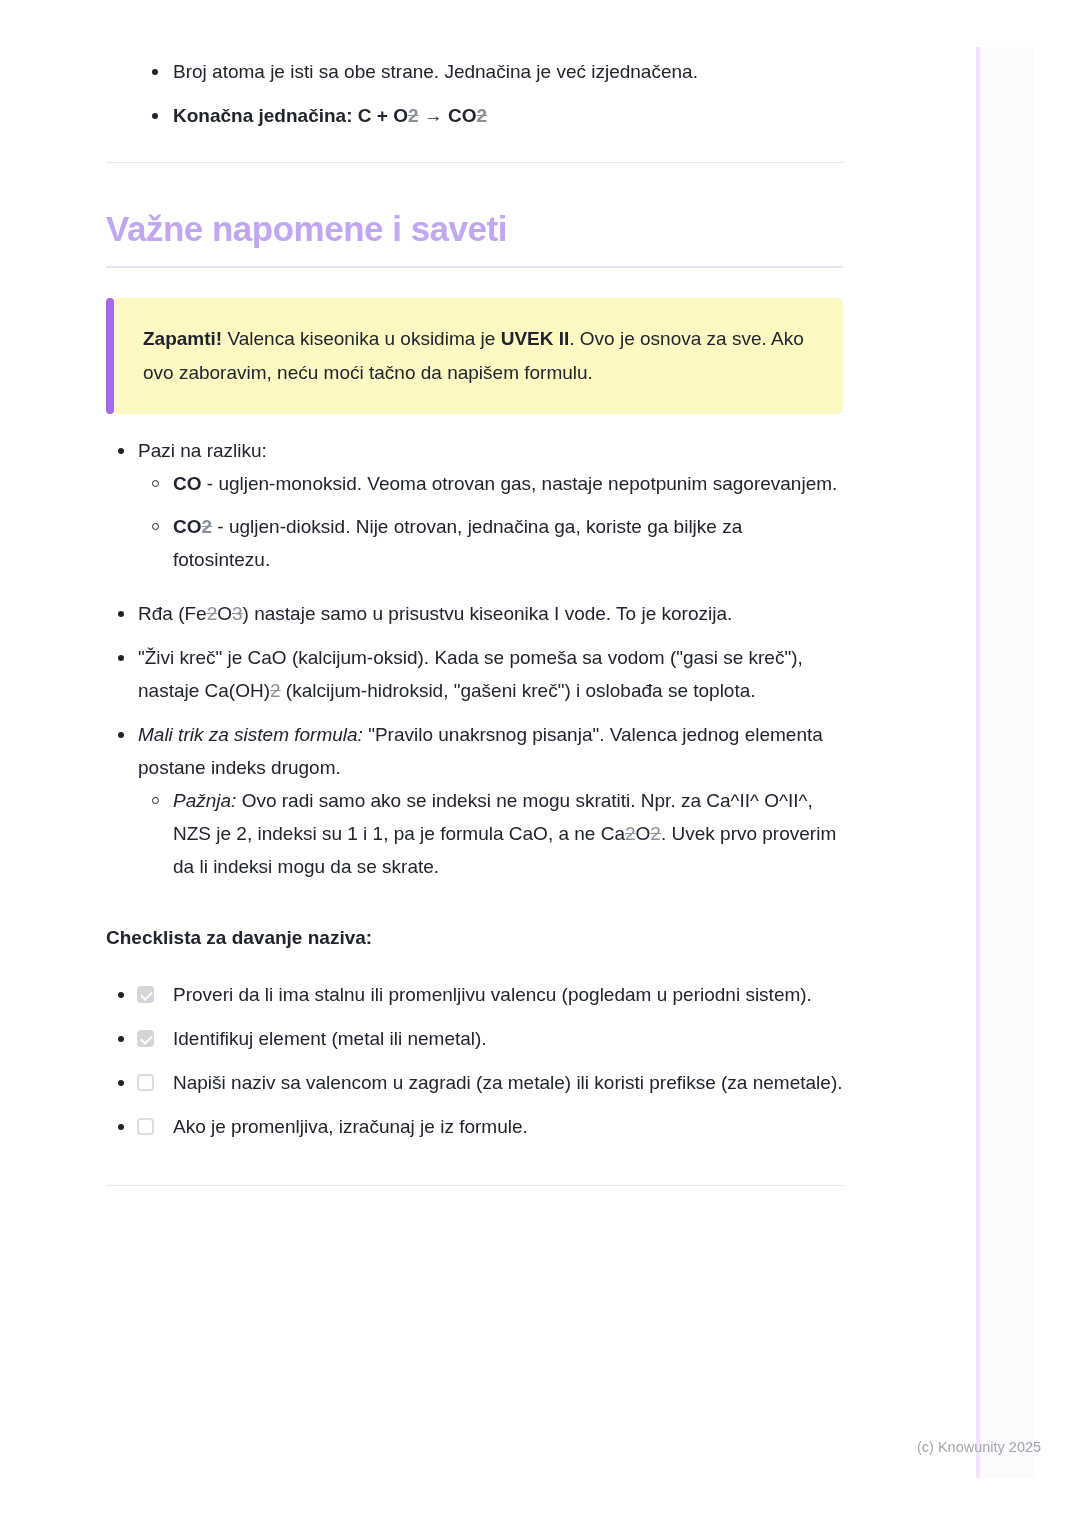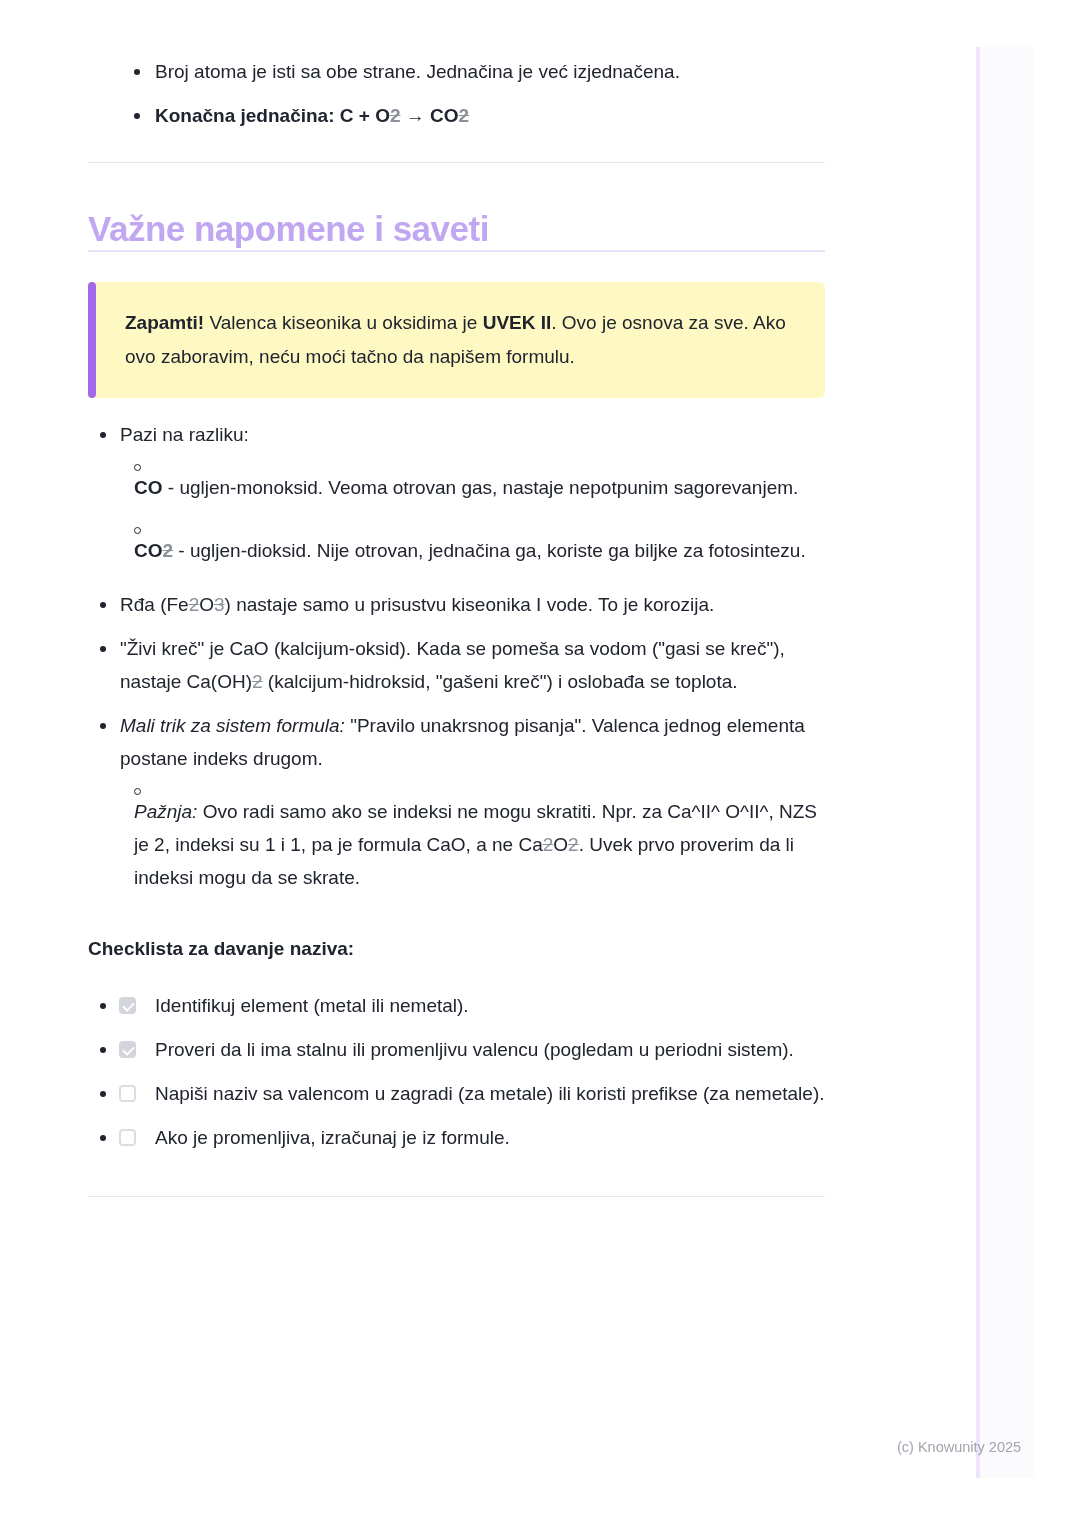--- a/index.html
+++ b/index.html
@@ -10,21 +10,21 @@
     height: 1528px;
     background: #ffffff;
     overflow: hidden;
     font-family: "Liberation Sans", sans-serif;
     color: #20242e;
     font-size: 19px;
     line-height: 33px;
   }
   .content {
     position: absolute;
-    left: 88px;
+    left: 106px;
     top: 0;
     width: 737px;
   }
   
   ul { list-style: none; }
   .li { display: flex; align-items: flex-start; margin: 11px 0; }
   .marker { flex: none; display: flex; }
   .dot {
     width: 6px; height: 6px; border-radius: 50%;
     background: #20242e; margin-top: 14px;
@@ -32,37 +32,37 @@
   .circ {
     width: 7px; height: 7px; border-radius: 50%;
     border: 1.5px solid #20242e; background: transparent; margin-top: 13px;
   }
   .txt { flex: 1 1 auto; }
   .intro-list { padding-left: 46px; margin-top: 55px; }
   .intro-list .marker { width: 21px; }
   .notes-list { padding-left: 12px; margin-top: 20px; }
   .notes-list .marker { width: 20px; }
   .sub-list { padding-left: 14px; margin: 0 0 6px 0; }
-  .sub-list .li { margin: 0 0 10px 0; flex-direction: column; }
+  .sub-list .li { margin: 0 0 10px 0; }
   .sub-list .marker { width: 21px; }
   
   .b { font-weight: 700; }
   .i { font-style: italic; }
   .s { color: #8b919b; text-decoration: line-through; }
   
   .hr {
     border: none; border-top: 1px solid #e7e7e9;
     height: 0; width: 100%;
   }
   .hr-1 { margin-top: 30px; }
   .hr-2 { margin-top: 42px; }
   h2.section-title {
     font-size: 35px; line-height: 42px; font-weight: 700;
     color: #c1a7f1; letter-spacing: -0.5px;
-    border-bottom: 2px solid #eae1f9;
+    padding-bottom: 16px; border-bottom: 2px solid #eae1f9;
   }
   .title-1 { margin-top: 45px; }
   .title-2 { margin-top: 46px; }
   
   .callout {
     position: relative;
     margin-top: 30px;
     background: #fef9c3;
     border-radius: 6px;
     padding: 24px 30px 24px 37px;
@@ -99,21 +99,21 @@
     width: 55px; height: 1431px;
     background: #fbfafd;
   }
   .rail-line {
     position: absolute; left: 976px; top: 47px;
     width: 4px; height: 1431px;
     background: #efe4fb;
   }
   
   .copyright {
-    position: absolute; left: 897px; top: 1437px;
+    position: absolute; left: 917px; top: 1437px;
     font-size: 14.5px; line-height: 20px;
     color: #a1a6ae; z-index: 5; white-space: nowrap;
   }
 </style>
 </head>
 <body>
 
 <div class="page">
 
   <div class="rail-panel"></div>
@@ -199,28 +199,28 @@
     </ul>
 
     <div class="check-heading">Checklista za davanje naziva:</div>
 
     <ul class="checklist">
       <li class="li">
         <span class="marker">
             <span class="dot"></span>
           </span>
         <span class="cb checked"></span>
+        <span class="txt">Proveri da li ima stalnu ili promenljivu valencu (pogledam u periodni sistem).</span>
+      </li>
+      <li class="li">
+        <span class="marker">
+            <span class="dot"></span>
+          </span>
+        <span class="cb checked"></span>
         <span class="txt">Identifikuj element (metal ili nemetal).</span>
-      </li>
-      <li class="li">
-        <span class="marker">
-            <span class="dot"></span>
-          </span>
-        <span class="cb checked"></span>
-        <span class="txt">Proveri da li ima stalnu ili promenljivu valencu (pogledam u periodni sistem).</span>
       </li>
       <li class="li">
         <span class="marker">
             <span class="dot"></span>
           </span>
         <span class="cb unchecked"></span>
         <span class="txt">Napiši naziv sa valencom u zagradi (za metale) ili koristi prefikse (za nemetale).</span>
       </li>
       <li class="li">
         <span class="marker">

